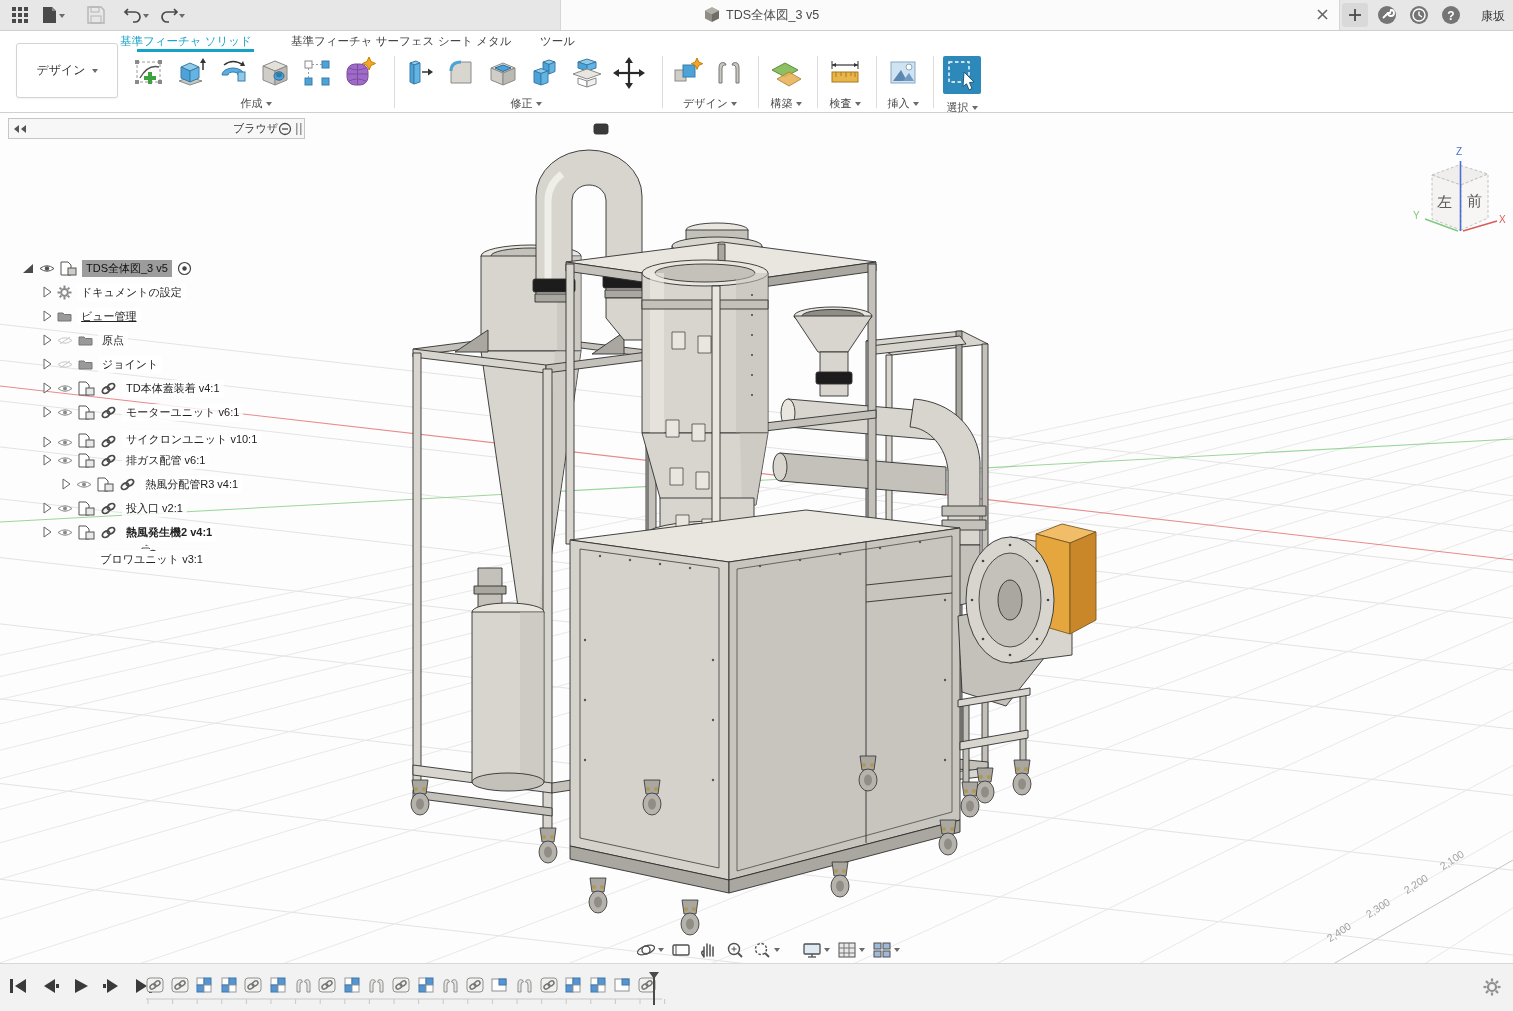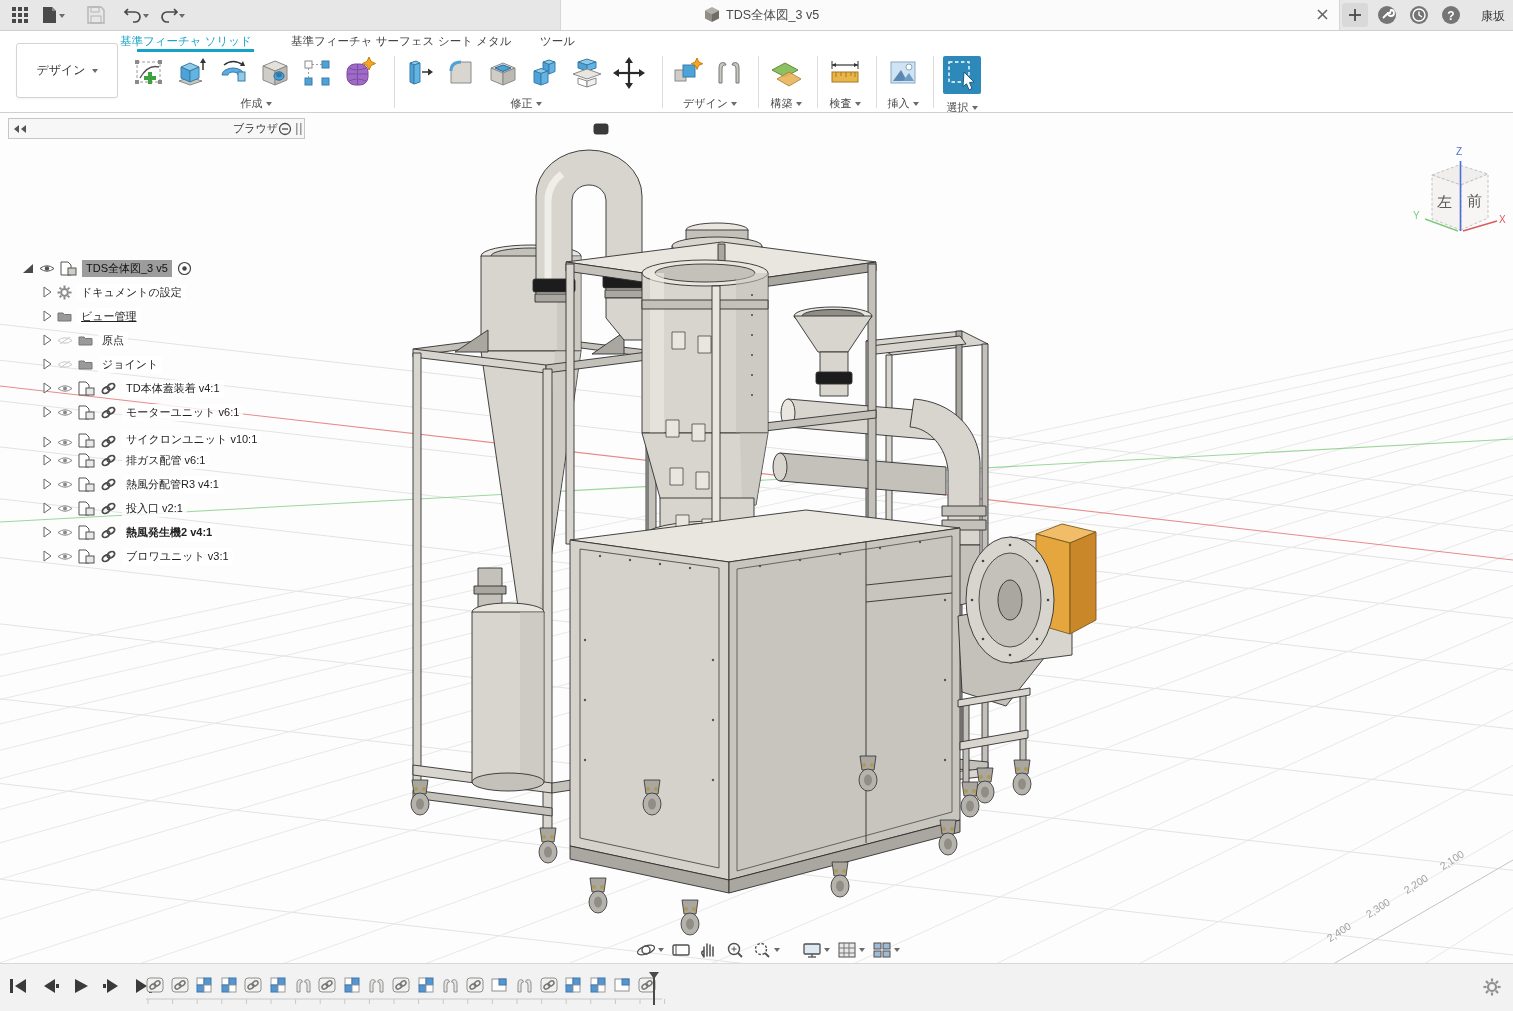--- a/index.html
+++ b/index.html
@@ -531,21 +531,21 @@
             <rect x="8" y="7" width="8" height="7" fill="#e8e8e8" stroke="#555"></rect>
           </svg>
           <svg class="ic" width="17" height="13">
             <g transform="rotate(-35 8.5 6.5)" fill="none" stroke="#4a4a4a" stroke-width="1.8">
               <ellipse cx="5.5" cy="6.5" rx="4" ry="2.8"></ellipse>
               <ellipse cx="11.5" cy="6.5" rx="4" ry="2.8"></ellipse>
             </g>
           </svg>
           <span class="lbl">排ガス配管 v6:1</span>
         </div>
-        <div class="trow" style="padding-left: 34px;">
+        <div class="trow" style="padding-left: 34px; justify-content: center;">
           <svg class="ic" width="10" height="12">
             <polygon points="2,1 9,6 2,11" fill="#fff" stroke="#666"></polygon>
           </svg>
           <svg class="ic" width="16" height="11">
             <path d="M1 5.5 Q8 0 15 5.5 Q8 11 1 5.5 Z" fill="#fff" stroke="#8a8a8a"></path>
             <circle cx="8" cy="5.5" r="2" fill="#8a8a8a"></circle>
           </svg>
           <svg class="ic" width="17" height="15">
             <path d="M1 1 h7 l3 3 v10 h-10 Z" fill="#fff" stroke="#555"></path>
             <rect x="8" y="7" width="8" height="7" fill="#e8e8e8" stroke="#555"></rect>
@@ -591,21 +591,21 @@
             <rect x="8" y="7" width="8" height="7" fill="#e8e8e8" stroke="#555"></rect>
           </svg>
           <svg class="ic" width="17" height="13">
             <g transform="rotate(-35 8.5 6.5)" fill="none" stroke="#4a4a4a" stroke-width="1.8">
               <ellipse cx="5.5" cy="6.5" rx="4" ry="2.8"></ellipse>
               <ellipse cx="11.5" cy="6.5" rx="4" ry="2.8"></ellipse>
             </g>
           </svg>
           <span class="lbl">熱風発生機2 v4:1</span>
         </div>
-        <div class="trow" style="padding-left: 34px;">
+        <div class="trow" style="padding-left: 34px; flex-direction: column;">
           <svg class="ic" width="10" height="12">
             <polygon points="2,1 9,6 2,11" fill="#fff" stroke="#666"></polygon>
           </svg>
           <svg class="ic" width="16" height="11">
             <path d="M1 5.5 Q8 0 15 5.5 Q8 11 1 5.5 Z" fill="#fff" stroke="#8a8a8a"></path>
             <circle cx="8" cy="5.5" r="2" fill="#8a8a8a"></circle>
           </svg>
           <svg class="ic" width="17" height="15">
             <path d="M1 1 h7 l3 3 v10 h-10 Z" fill="#fff" stroke="#555"></path>
             <rect x="8" y="7" width="8" height="7" fill="#e8e8e8" stroke="#555"></rect>

